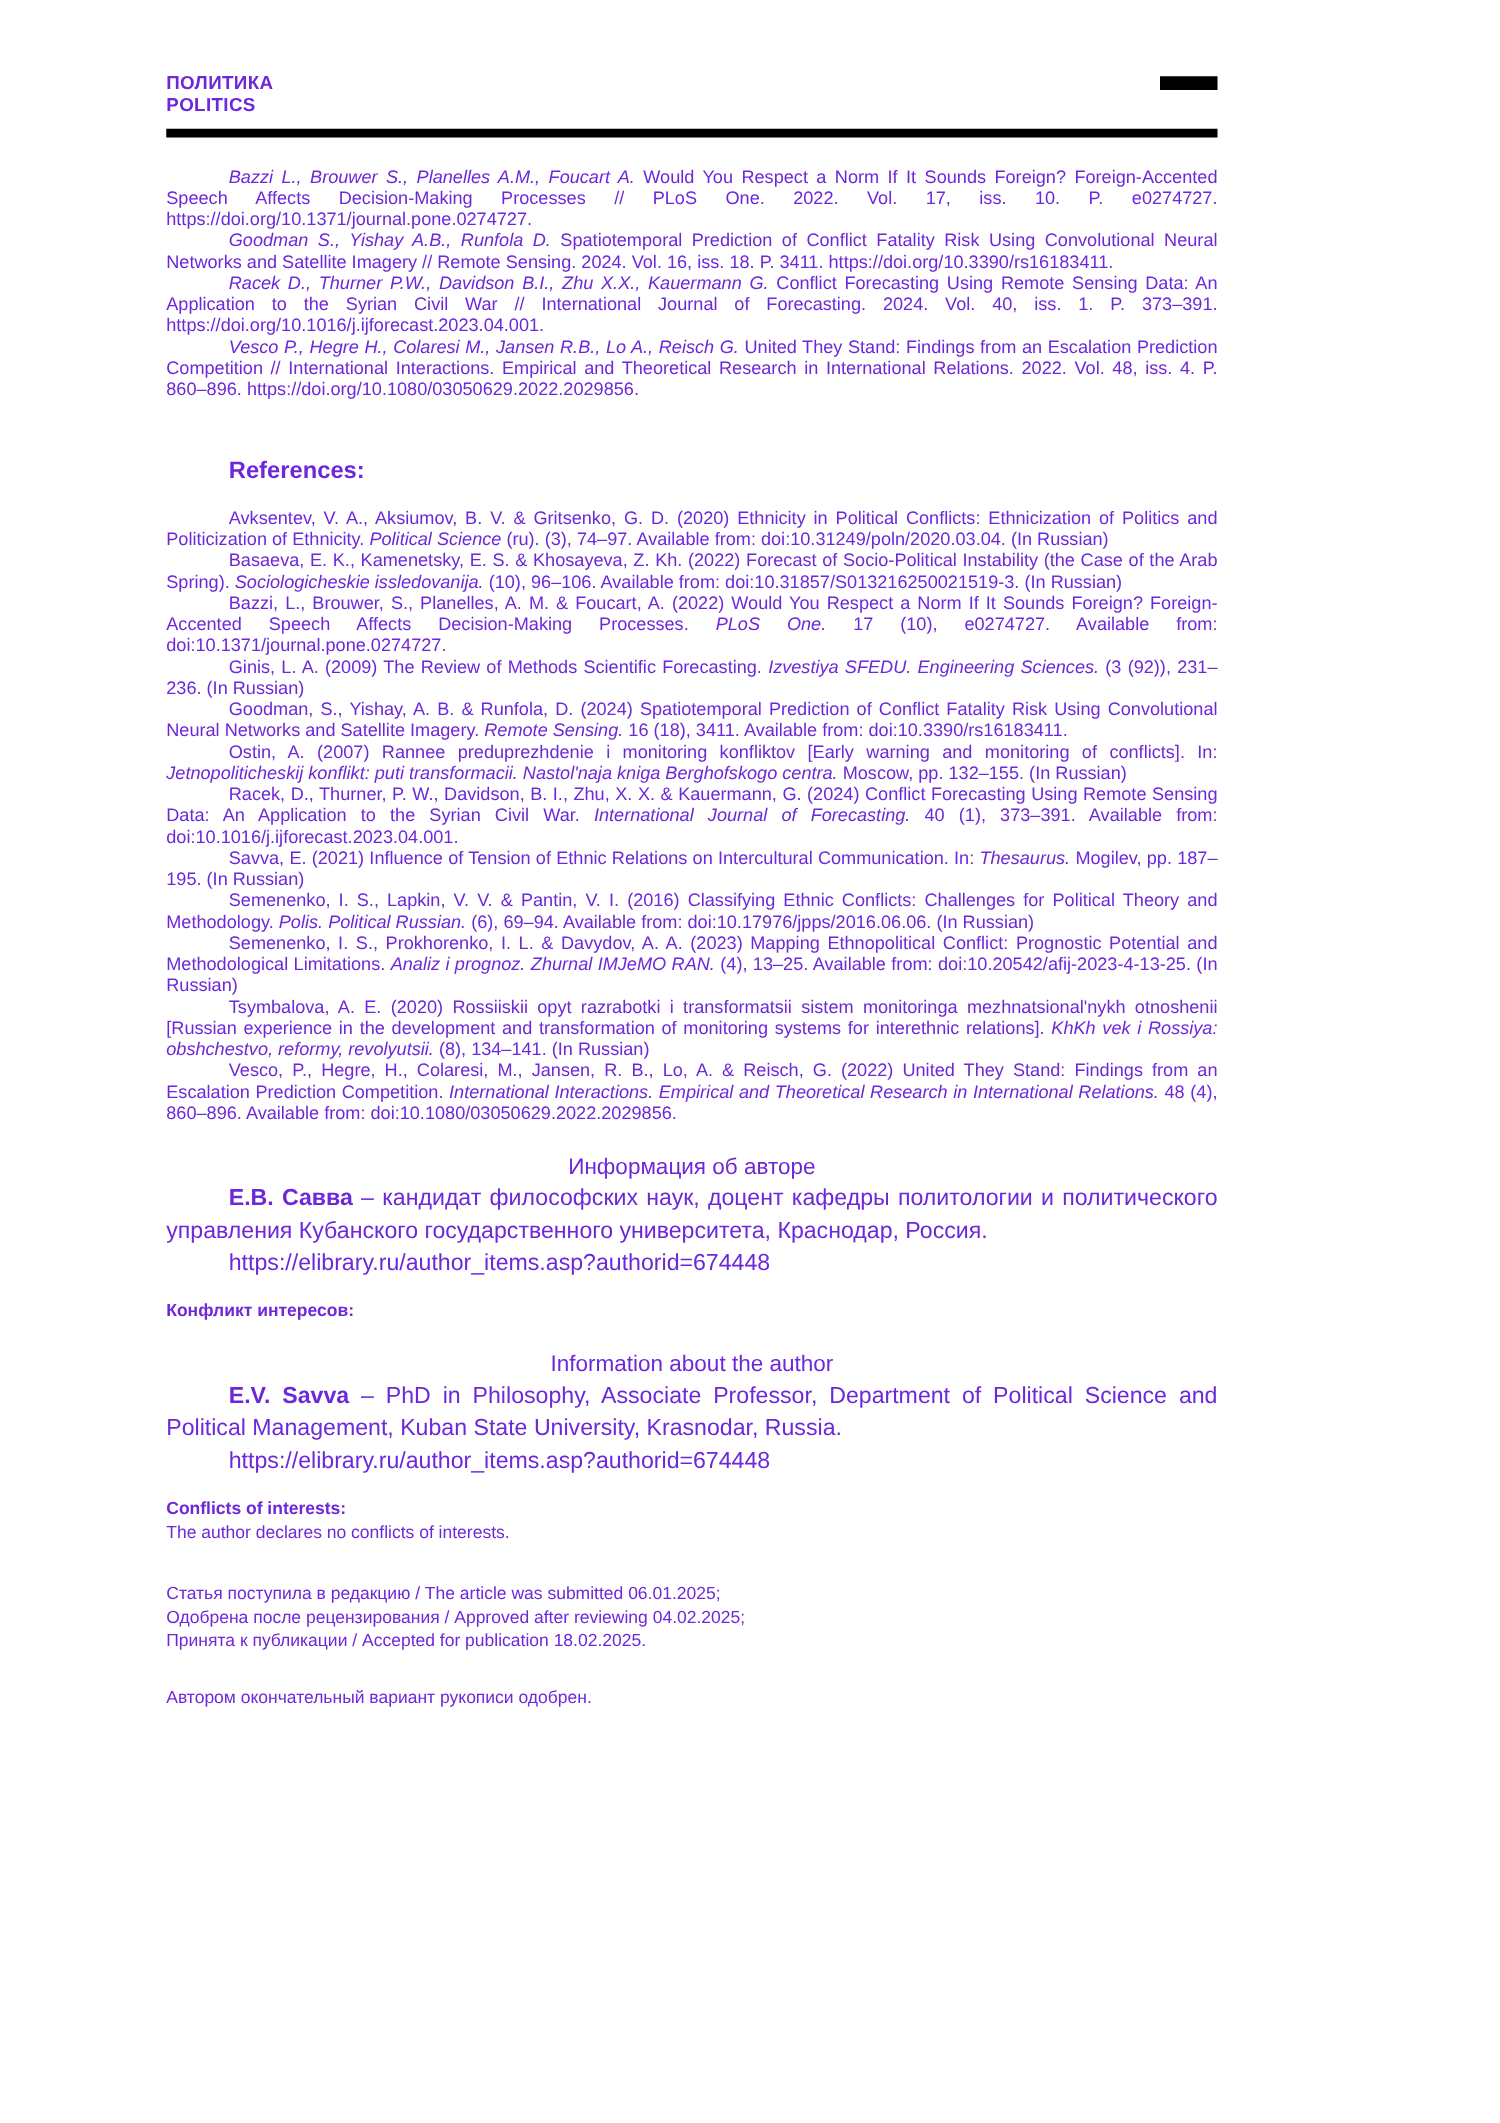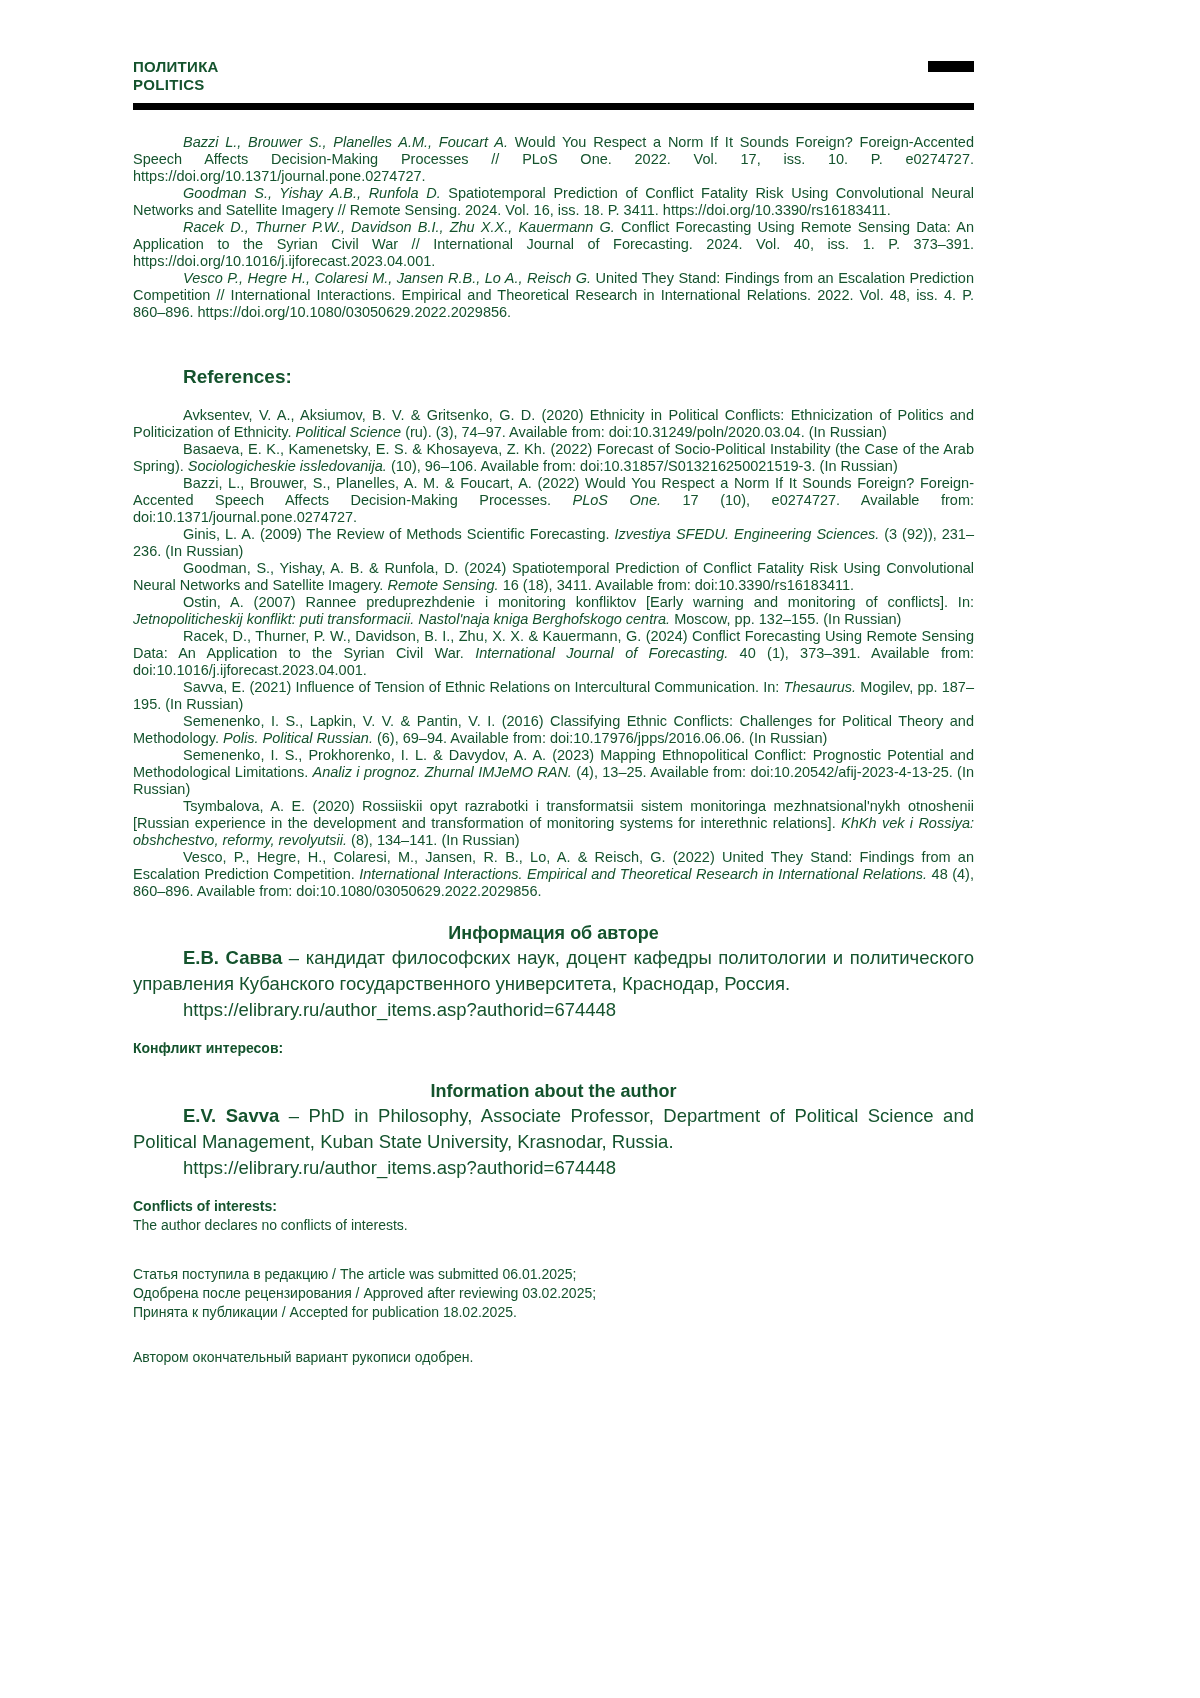--- a/index.html
+++ b/index.html
@@ -1,21 +1,21 @@
 <!DOCTYPE html>
 <html><head>
 <meta charset="utf-8">
 <style>
   * { margin: 0; padding: 0; box-sizing: border-box; }
   html, body { background: #ffffff; }
   .page {
     width: 1200px;
     height: 1698px;
     background: #ffffff;
-    color: #14532d;
+    color: #6d28d9;
     font-family: "Liberation Sans", "DejaVu Sans", sans-serif;
     padding: 58px 226px 0 133px;
     position: relative;
     overflow: hidden;
   }
   .header-row { display: flex; justify-content: space-between; align-items: flex-start; }
   .rubric { font-weight: bold; font-size: 15px; line-height: 18px; letter-spacing: 0.3px; }
   .corner-bar { width: 46px; height: 11px; background: #000; margin-top: 3px; }
   .rule { height: 7px; background: #000; margin-top: 9px; }
 
@@ -25,21 +25,21 @@
     line-height: 17px;
     text-align: justify;
     text-indent: 50px;
   }
   .it { font-style: italic; }
   .bd { font-weight: bold; }
 
   .refs-heading { font-size: 19px; font-weight: bold; margin: 44px 0 0 50px; line-height: 23px; }
   .refs { margin-top: 19px; }
 
-  .center-heading { font-size: 18px; font-weight: bold; text-align: center; margin-top: 22px; line-height: 22px; }
+  .center-heading { font-size: 18px; font-weight: normal; text-align: center; margin-top: 22px; line-height: 22px; }
   .author-para {
     font-size: 18.5px;
     line-height: 26px;
     text-align: justify;
     text-indent: 50px;
     margin-top: 1px;
   }
   .url-line { font-size: 18.5px; line-height: 26px; padding-left: 50px; }
 
   .small-block { margin-top: 16px; }
@@ -100,19 +100,19 @@
   <p class="author-para"><span class="bd">E.V. Savva</span><span> – PhD in Philosophy, Associate Professor, Department of Political Science and Political Management, Kuban State University, Krasnodar, Russia.</span></p>
   <p class="url-line">https://elibrary.ru/author_items.asp?authorid=674448</p>
 
   <div class="small-block">
     <p class="small-label">Conflicts of interests:</p>
     <p class="small-text">The author declares no conflicts of interests.</p>
   </div>
 
   <div class="dates">
     <p class="small-text">Статья поступила в редакцию / The article was submitted 06.01.2025;</p>
-    <p class="small-text">Одобрена после рецензирования / Approved after reviewing 03.02.2025;</p>
+    <p class="small-text">Одобрена после рецензирования / Approved after reviewing 04.02.2025;</p>
     <p class="small-text">Принята к публикации / Accepted for publication 18.02.2025.</p>
   </div>
 
   <p class="small-text final">Автором окончательный вариант рукописи одобрен.</p>
 
 </div>
 
 </body></html>

